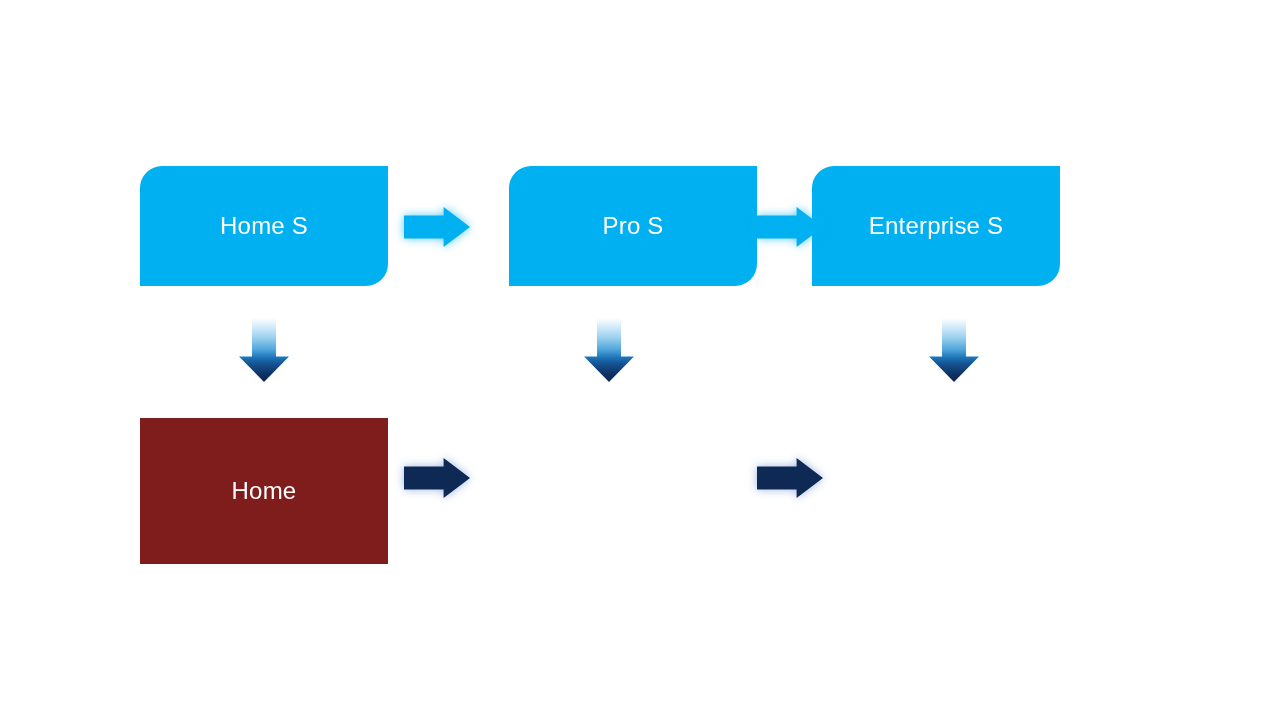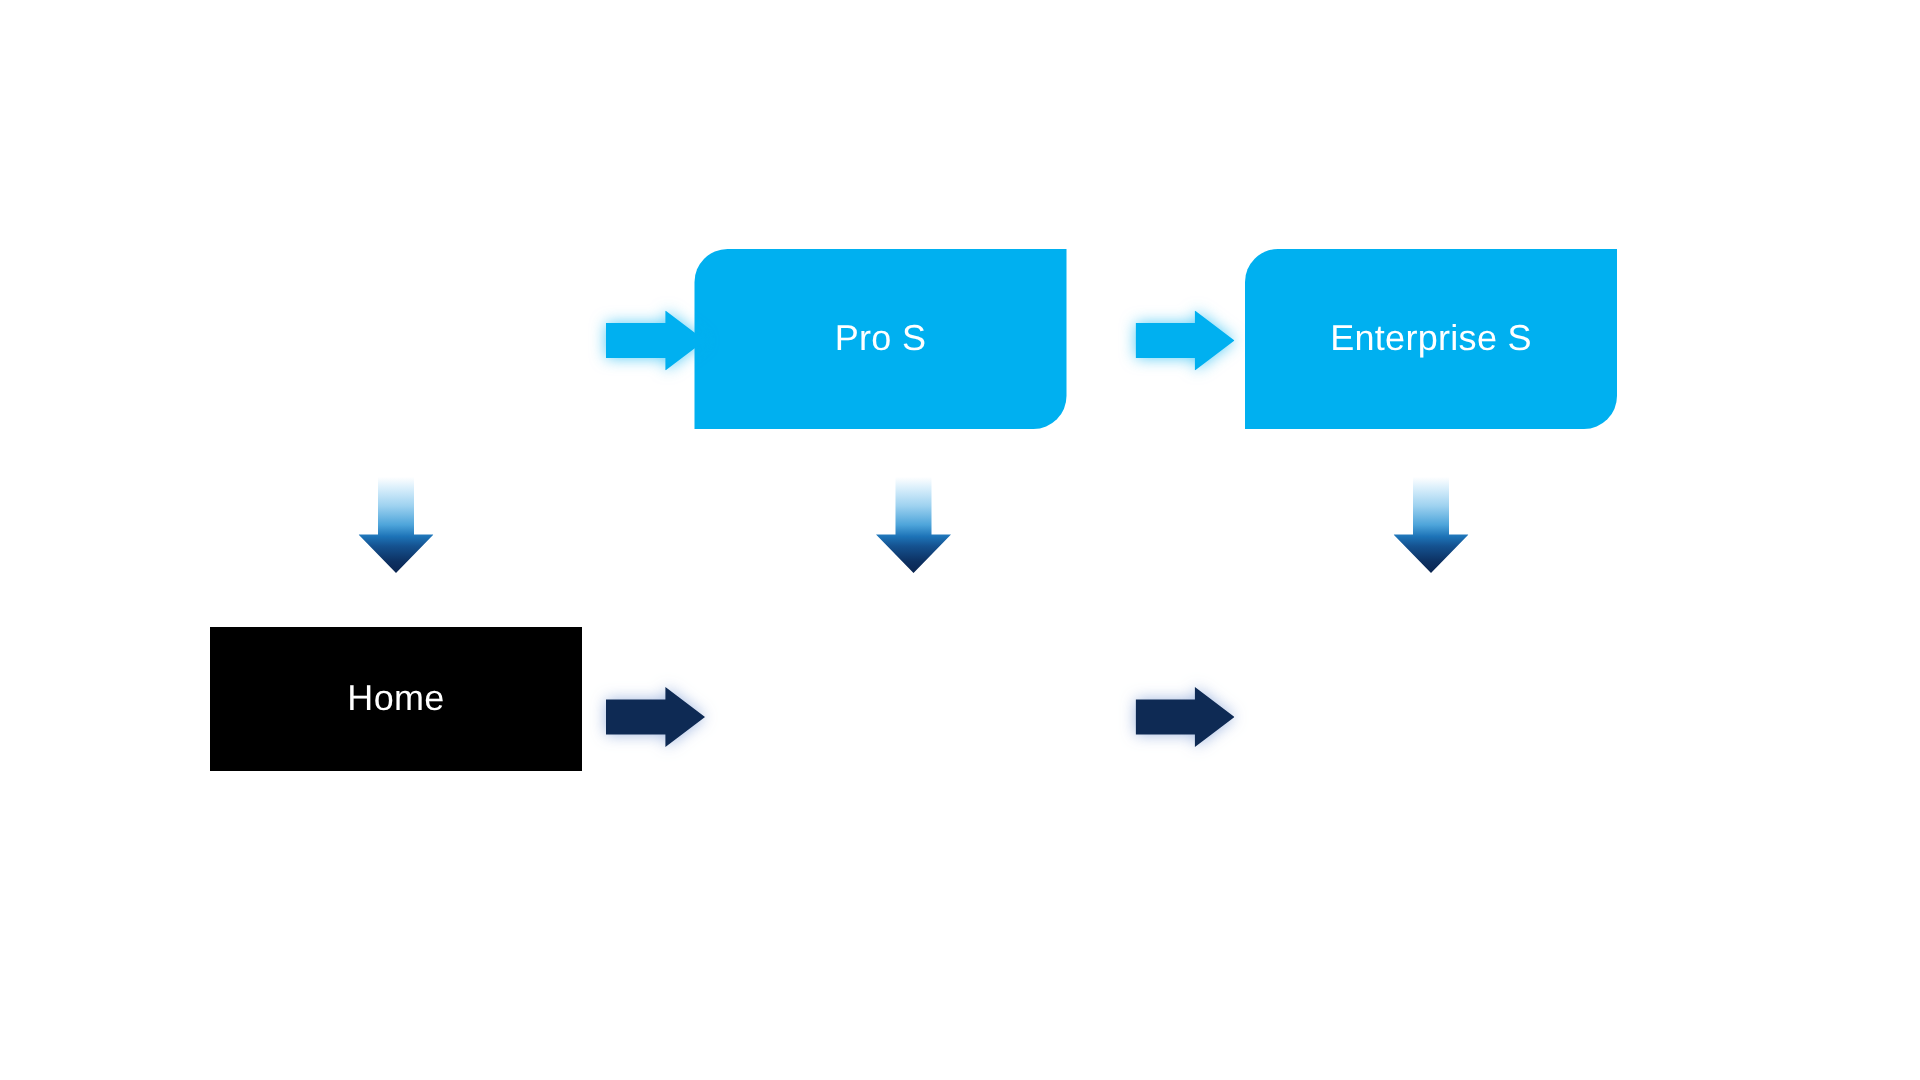--- a/index.html
+++ b/index.html
@@ -27,28 +27,28 @@
 
   .node.top {
     top: 166px;
     height: 120px;
     background: #00b0f0;
     border-radius: 22px 0 22px 0; 
   }
 
   .node.bottom {
     top: 418px;
-    height: 96px;
-    background: #000000;
+    height: 146px;
+    background: #7f1d1d;
     border-radius: 0;
   }
 
   .col0 { left: 140px; }
-  .col1 { left: 463px; }
-  .col2 { left: 830px; }
+  .col1 { left: 509px; }
+  .col2 { left: 812px; }
 
   
   .h-arrow {
     position: absolute;
     width: 66px;
     height: 40px;
     clip-path: polygon(0% 21%, 60% 21%, 60% 0%, 100% 50%, 60% 100%, 60% 79%, 0% 79%);
   }
   .h-arrow.row-top {
     top: 207px;
@@ -89,20 +89,23 @@
   .v1 { left: 584px; }
   .v2 { left: 929px; }
 
   .node-label { pointer-events: none; }
 </style>
 </head>
 <body>
 
 <div class="stage">
 
+  <div class="node top col0">
+    <span class="node-label">Home S</span>
+  </div>
   <div class="v-arrow v0"></div>
   <div class="node bottom col0">
     <span class="node-label">Home</span>
   </div>
 
   <div class="node top col1">
     <span class="node-label">Pro S</span>
   </div>
   <div class="v-arrow v1"></div>
 

